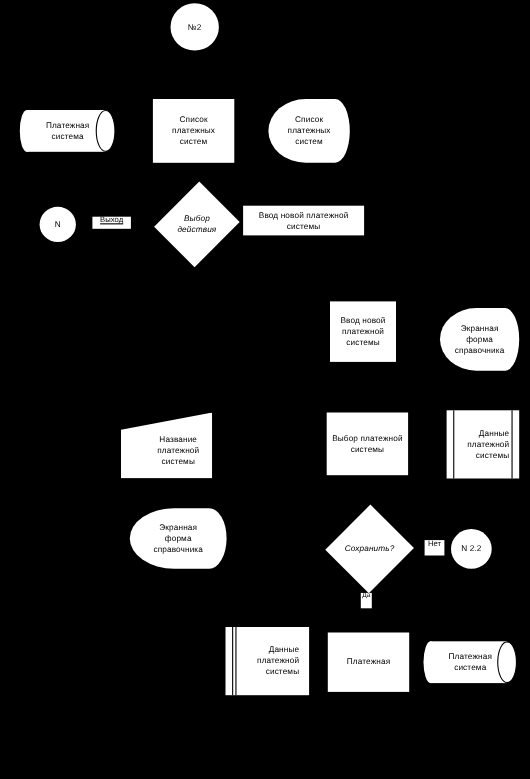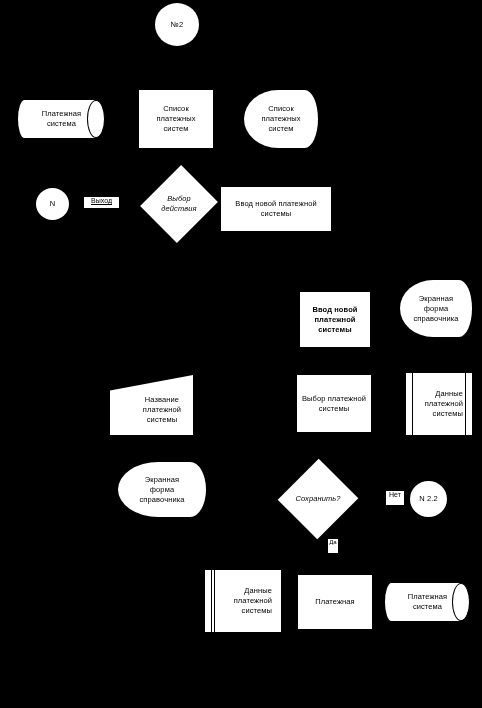--- a/index.html
+++ b/index.html
@@ -168,26 +168,26 @@
   <div class="label underline" style="left:84px;top:197px;width:35px;height:11px;">
     <span>Выход</span>
   </div>
 
   <div class="node diamond" style="left:141px;top:175px;width:76px;height:58px;">
     <div class="dshape" style="left:12px;right:12px;top:0;bottom:0;"></div>
     <span class="txt">Выбор
 действия</span>
   </div>
 
-  <div class="node rect" style="left:221px;top:187px;width:110px;height:44px;">
+  <div class="node rect" style="left:221px;top:187px;width:110px;height:27px;">
     <span class="txt">Ввод новой платежной
 системы</span>
   </div>
 
-  <div class="node rect" style="left:300px;top:292px;width:70px;height:55px;font-weight:bold;">
+  <div class="node rect" style="left:300px;top:274px;width:60px;height:55px;">
     <span class="txt">Ввод новой
 платежной
 системы</span>
   </div>
 
   <div class="node display" style="left:400px;top:280px;width:72px;height:57px;">
     <div class="dsp"></div>
     <span class="txt">Экранная
 форма
 справочника</span>
@@ -213,21 +213,21 @@
 системы</span>
   </div>
 
   <div class="node display" style="left:118px;top:462px;width:88px;height:55px;">
     <div class="dsp"></div>
     <span class="txt">Экранная
 форма
 справочника</span>
   </div>
 
-  <div class="node diamond" style="left:278px;top:470px;width:80px;height:58px;">
+  <div class="node diamond" style="left:296px;top:470px;width:80px;height:58px;">
     <div class="dshape" style="left:12px;right:12px;top:0;bottom:0;"></div>
     <span class="txt">Сохранить?</span>
   </div>
 
   <div class="label" style="left:386px;top:491px;width:18px;height:14px;">
     <span>Нет</span>
   </div>
 
   <div class="node ellipse" style="left:410px;top:481px;width:37px;height:36px;">
     <span class="txt">N 2.2</span>

